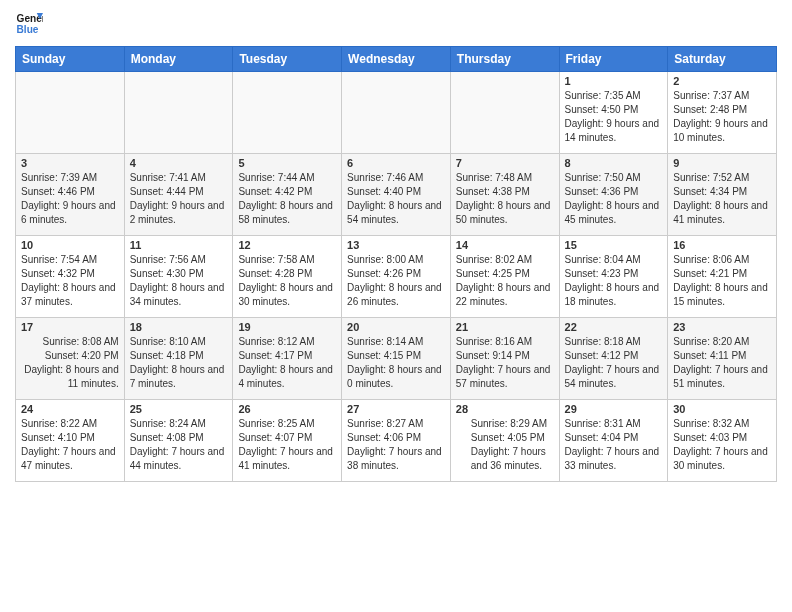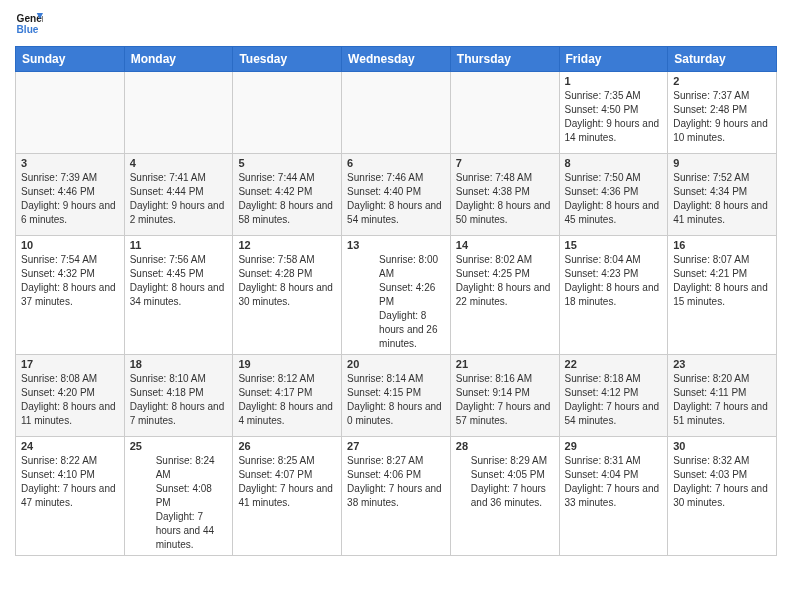--- a/index.html
+++ b/index.html
@@ -187,58 +187,58 @@
         <tr>
           <td>
             <span class="day-num">10</span>
             <div class="day-info" style="white-space: pre-line;">Sunrise: 7:54 AM
 Sunset: 4:32 PM
 Daylight: 8 hours and 37 minutes.</div>
           </td>
           <td>
             <span class="day-num">11</span>
             <div class="day-info" style="white-space: pre-line;">Sunrise: 7:56 AM
-Sunset: 4:45 PM
+Sunset: 4:30 PM
 Daylight: 8 hours and 34 minutes.</div>
           </td>
           <td>
             <span class="day-num">12</span>
             <div class="day-info" style="white-space: pre-line;">Sunrise: 7:58 AM
 Sunset: 4:28 PM
 Daylight: 8 hours and 30 minutes.</div>
           </td>
           <td>
             <span class="day-num">13</span>
-            <div class="day-info" style="white-space: pre-line; margin-left: 32px;">Sunrise: 8:00 AM
+            <div class="day-info" style="white-space: pre-line;">Sunrise: 8:00 AM
 Sunset: 4:26 PM
 Daylight: 8 hours and 26 minutes.</div>
           </td>
           <td>
             <span class="day-num">14</span>
             <div class="day-info" style="white-space: pre-line;">Sunrise: 8:02 AM
 Sunset: 4:25 PM
 Daylight: 8 hours and 22 minutes.</div>
           </td>
           <td>
             <span class="day-num">15</span>
             <div class="day-info" style="white-space: pre-line;">Sunrise: 8:04 AM
 Sunset: 4:23 PM
 Daylight: 8 hours and 18 minutes.</div>
           </td>
           <td>
             <span class="day-num">16</span>
-            <div class="day-info" style="white-space: pre-line;">Sunrise: 8:07 AM
+            <div class="day-info" style="white-space: pre-line;">Sunrise: 8:06 AM
 Sunset: 4:21 PM
 Daylight: 8 hours and 15 minutes.</div>
           </td>
         </tr>
         <tr>
           <td>
             <span class="day-num">17</span>
-            <div class="day-info" style="white-space: pre-line;">Sunrise: 8:08 AM
+            <div class="day-info" style="white-space: pre-line; text-align: right;">Sunrise: 8:08 AM
 Sunset: 4:20 PM
 Daylight: 8 hours and 11 minutes.</div>
           </td>
           <td>
             <span class="day-num">18</span>
             <div class="day-info" style="white-space: pre-line;">Sunrise: 8:10 AM
 Sunset: 4:18 PM
 Daylight: 8 hours and 7 minutes.</div>
           </td>
           <td>
@@ -274,21 +274,21 @@
         </tr>
         <tr>
           <td>
             <span class="day-num">24</span>
             <div class="day-info" style="white-space: pre-line;">Sunrise: 8:22 AM
 Sunset: 4:10 PM
 Daylight: 7 hours and 47 minutes.</div>
           </td>
           <td>
             <span class="day-num">25</span>
-            <div class="day-info" style="white-space: pre-line; margin-left: 26px;">Sunrise: 8:24 AM
+            <div class="day-info" style="white-space: pre-line;">Sunrise: 8:24 AM
 Sunset: 4:08 PM
 Daylight: 7 hours and 44 minutes.</div>
           </td>
           <td>
             <span class="day-num">26</span>
             <div class="day-info" style="white-space: pre-line;">Sunrise: 8:25 AM
 Sunset: 4:07 PM
 Daylight: 7 hours and 41 minutes.</div>
           </td>
           <td>

